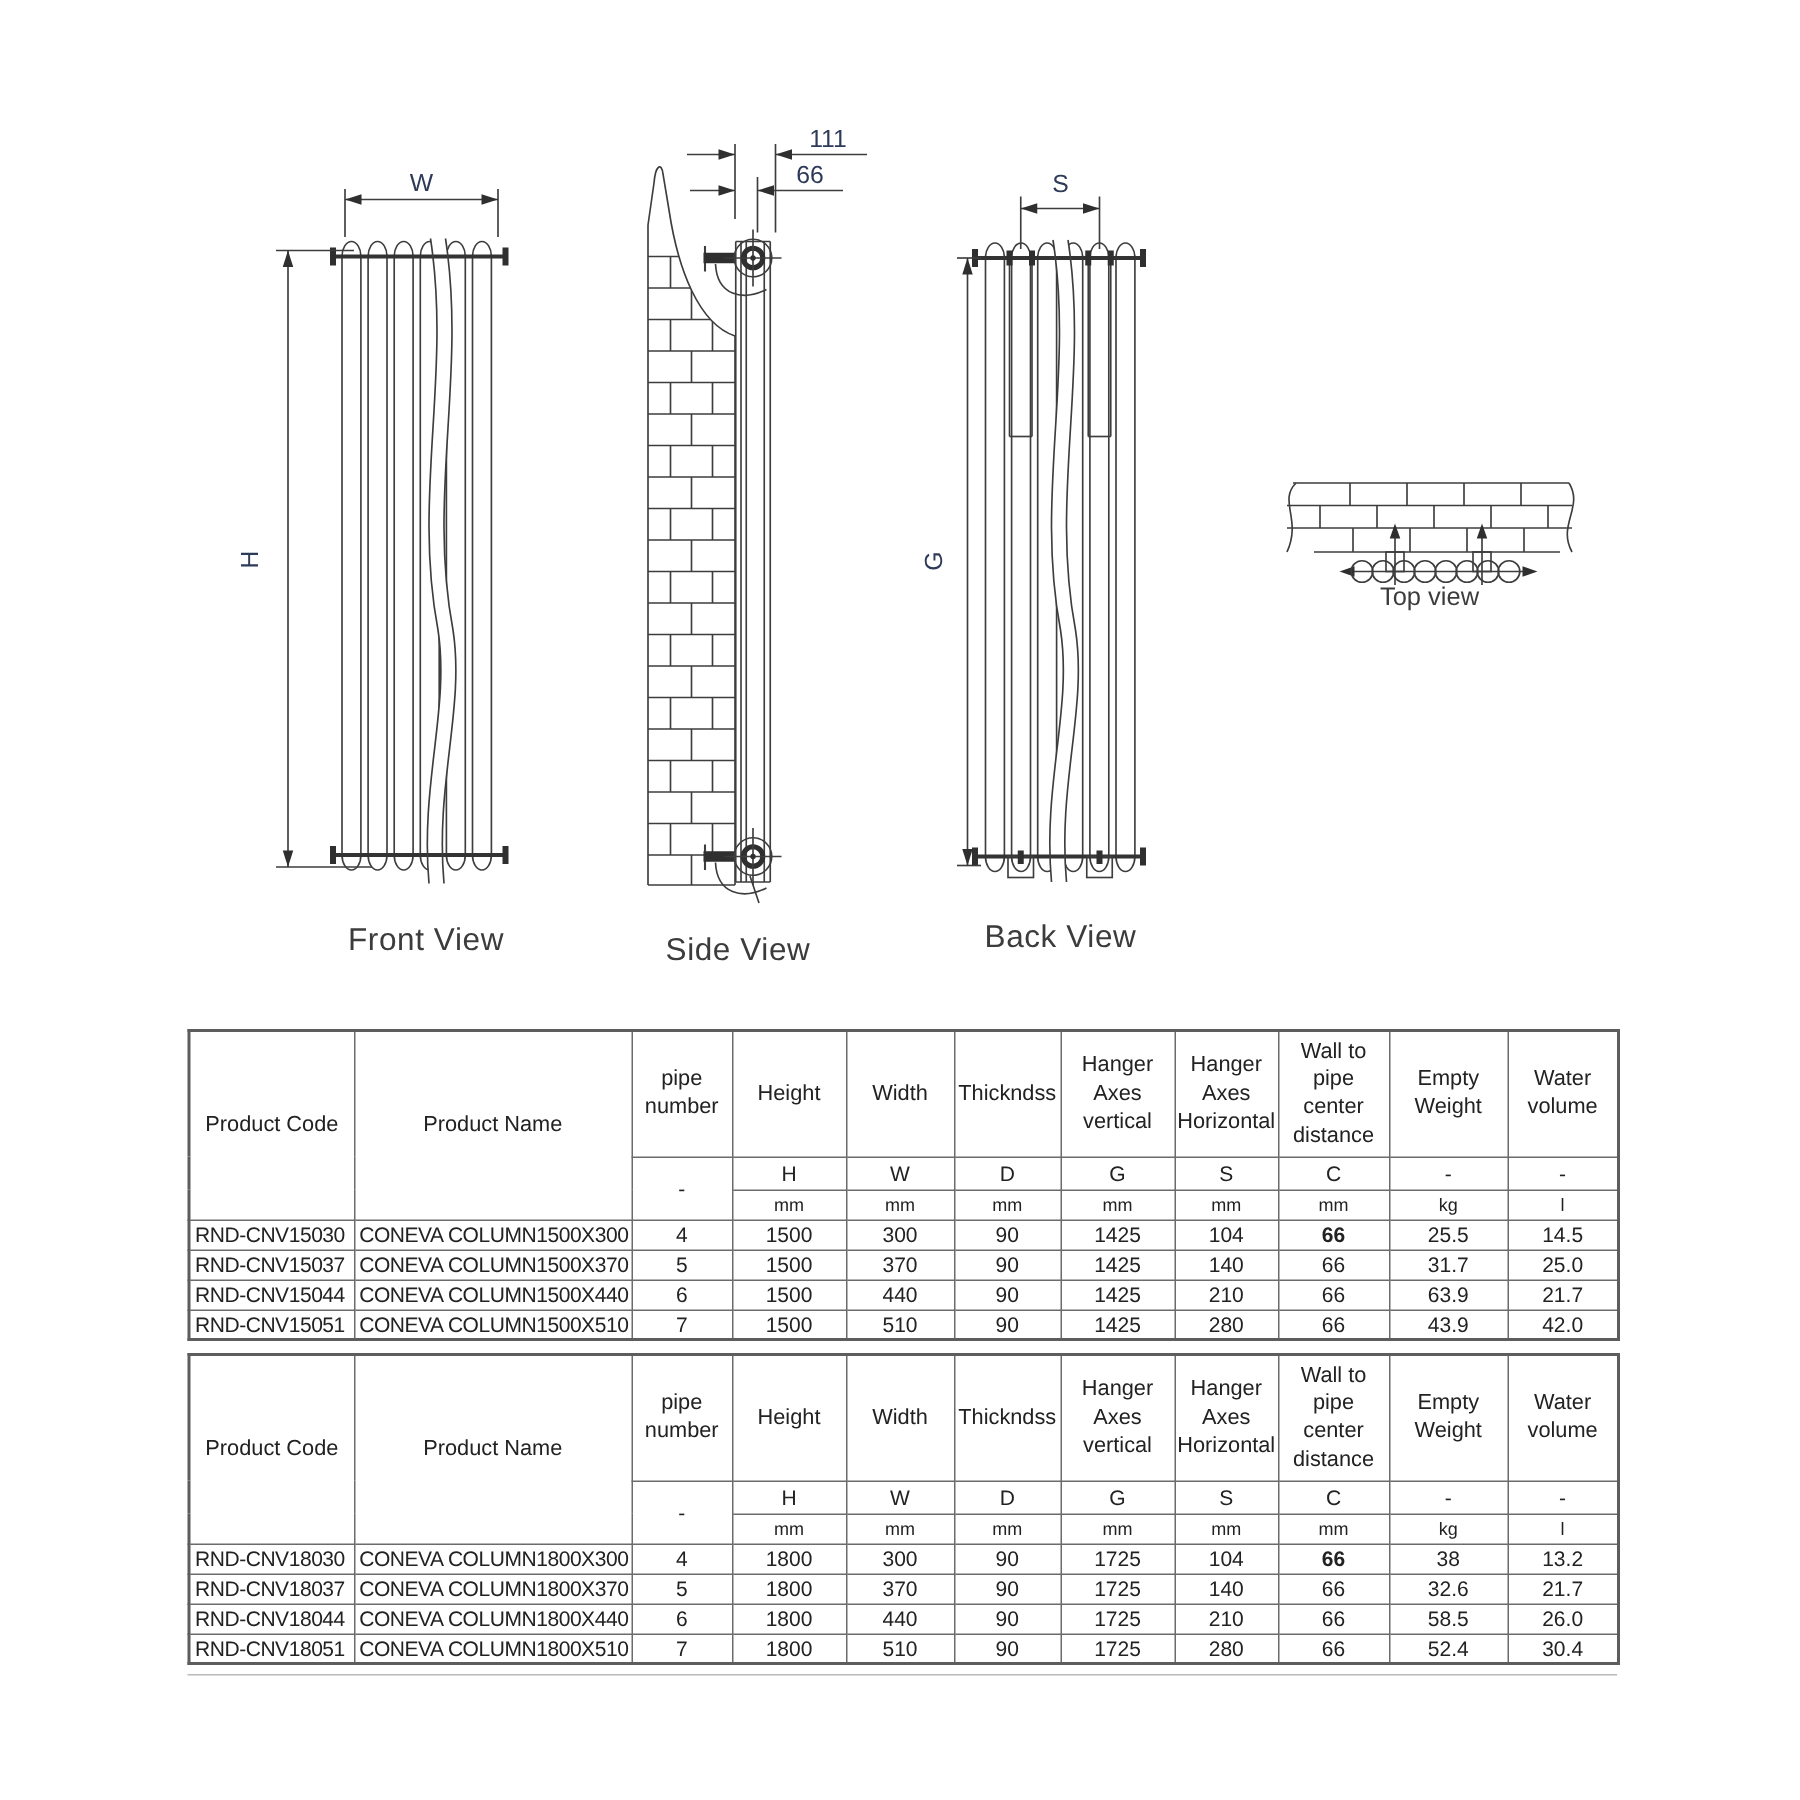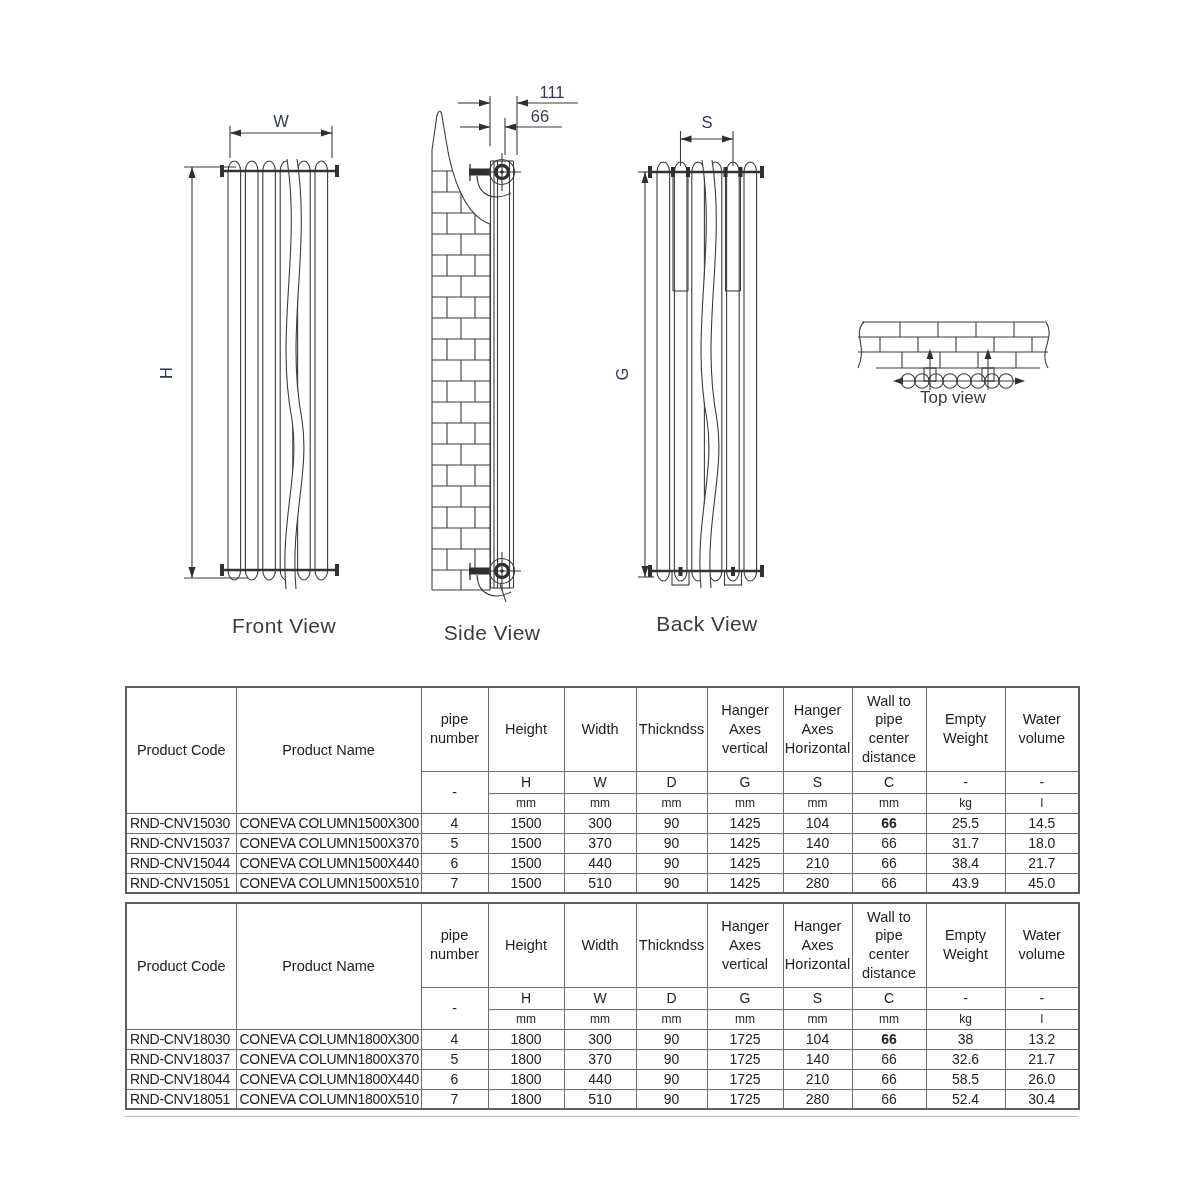--- a/index.html
+++ b/index.html
@@ -398,47 +398,47 @@
             <td class="cell-left">RND-CNV15037</td>
             <td class="cell-left">CONEVA COLUMN1500X370</td>
             <td>5</td>
             <td>1500</td>
             <td>370</td>
             <td>90</td>
             <td>1425</td>
             <td>140</td>
             <td>66</td>
             <td>31.7</td>
-            <td>18.0</td>
+            <td>25.0</td>
           </tr>
           <tr>
             <td class="cell-left">RND-CNV15044</td>
             <td class="cell-left">CONEVA COLUMN1500X440</td>
             <td>6</td>
             <td>1500</td>
             <td>440</td>
             <td>90</td>
             <td>1425</td>
             <td>210</td>
             <td>66</td>
-            <td>38.4</td>
+            <td>63.9</td>
             <td>21.7</td>
           </tr>
           <tr>
             <td class="cell-left">RND-CNV15051</td>
             <td class="cell-left">CONEVA COLUMN1500X510</td>
             <td>7</td>
             <td>1500</td>
             <td>510</td>
             <td>90</td>
             <td>1425</td>
             <td>280</td>
             <td>66</td>
             <td>43.9</td>
-            <td>45.0</td>
+            <td>42.0</td>
           </tr>
         </tbody>
     </table>
 
     <div class="table-gap"></div>
 
     <table class="spec-table">
       <colgroup>
         <col style="width:110px">
           <col style="width:185px">

